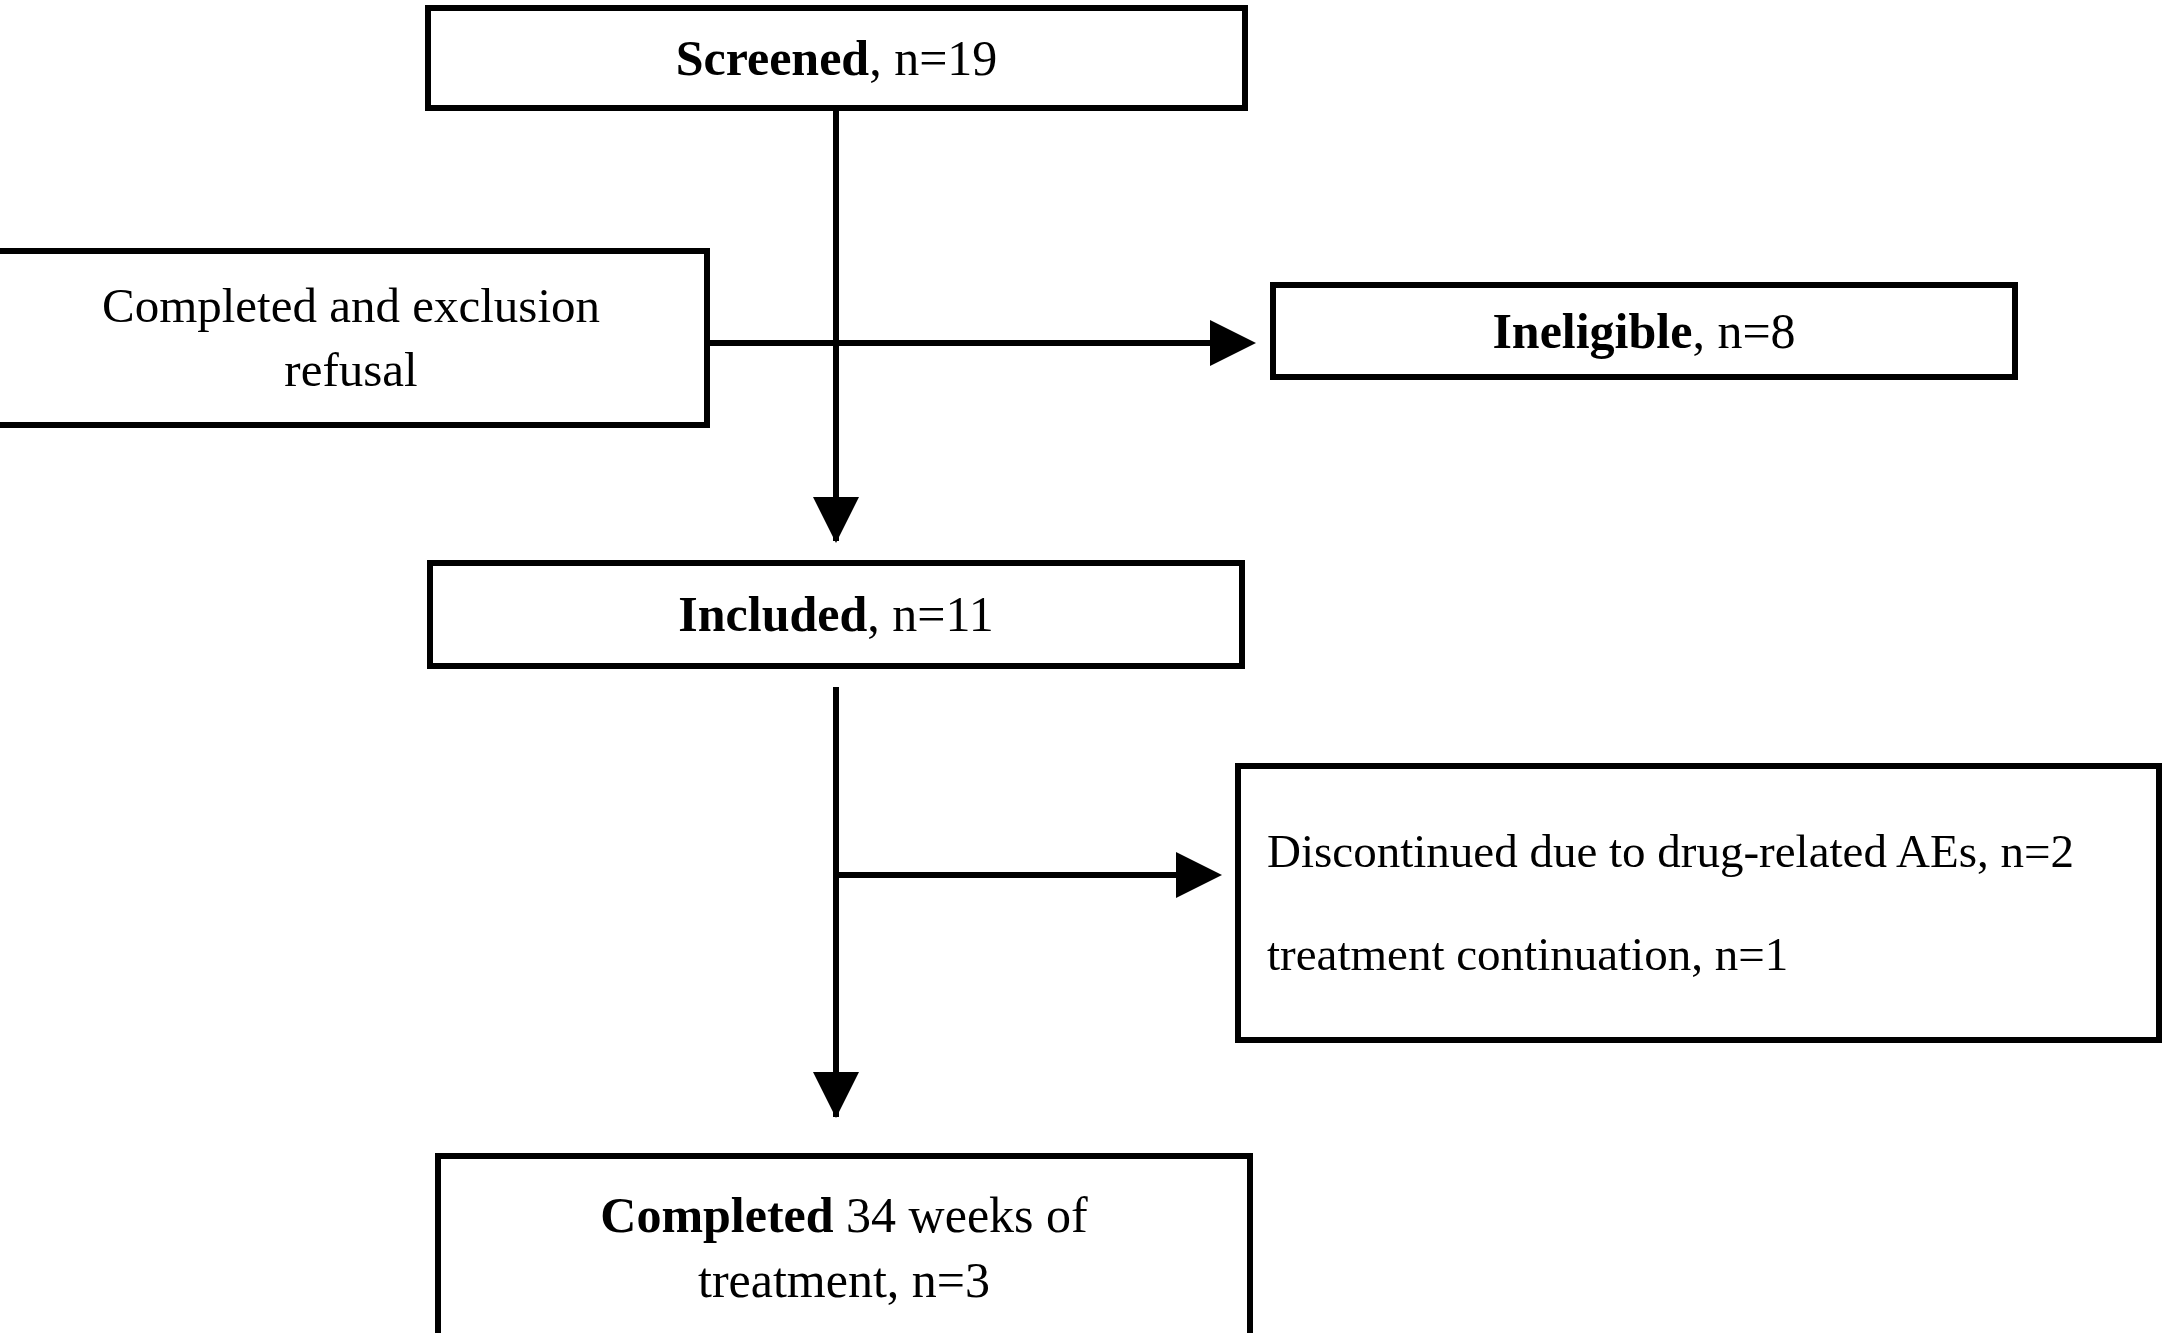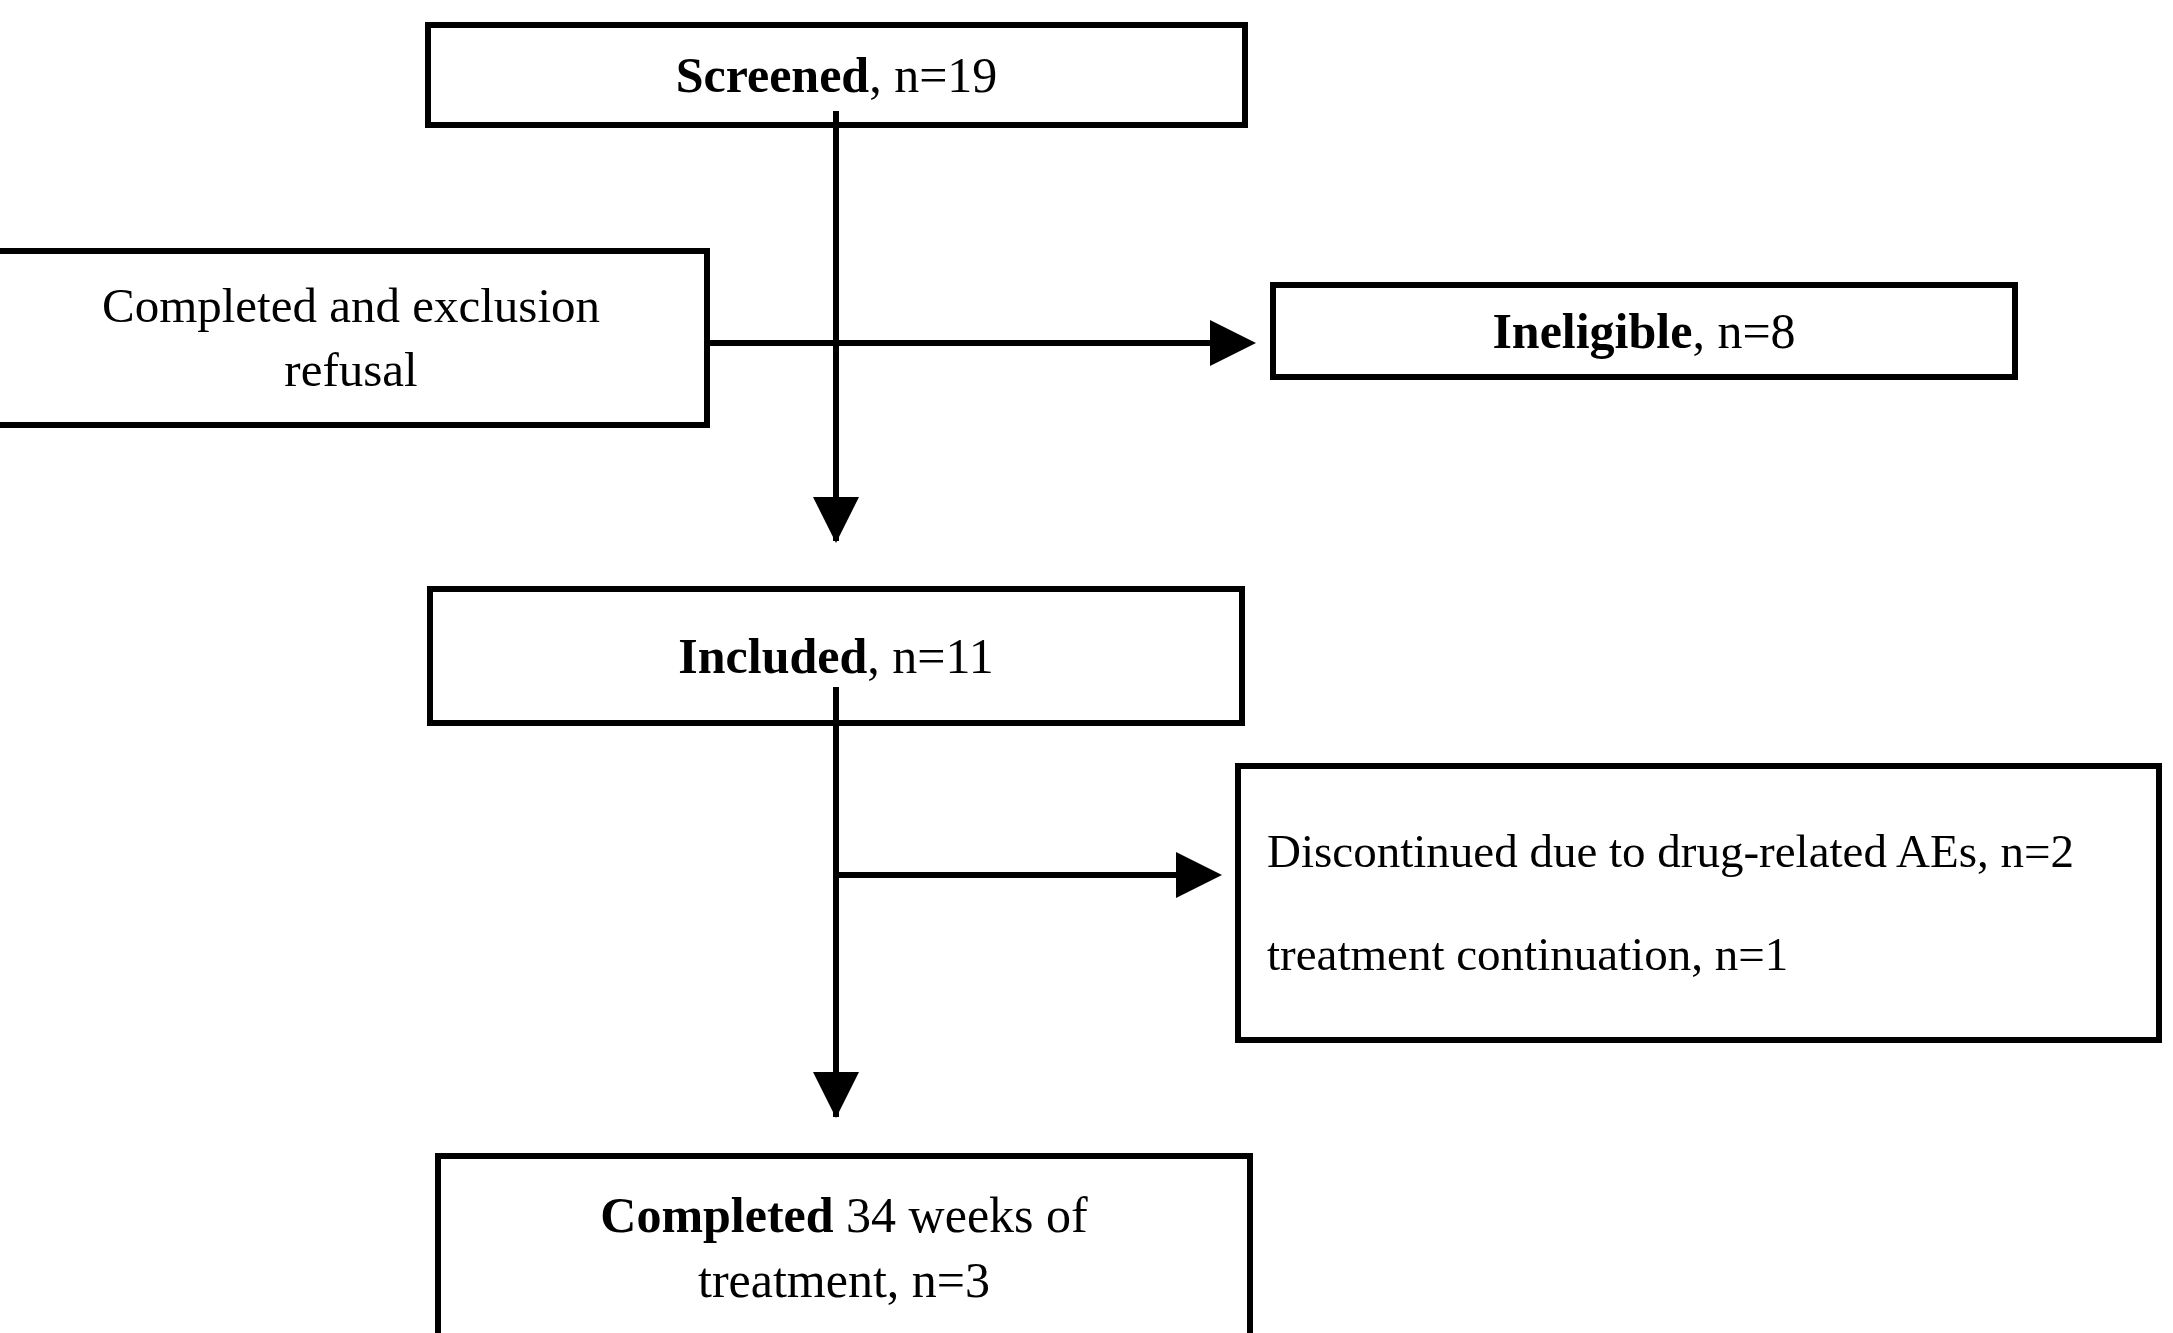--- a/index.html
+++ b/index.html
@@ -26,24 +26,24 @@
     justify-content: center;
     text-align: center;
     line-height: 1.30;
     font-size: 50px;
     padding: 0 14px;
   }
   .node .inner { width: 100%; }
   .bold { font-weight: bold; }
 
   
-  #node-screened      { left: 425px;  top: 22px;    width: 823px;  height: 106px; }
+  #node-screened      { left: 425px;  top: 5px;    width: 823px;  height: 106px; }
   #node-criteria      { left: -8px;   top: 248px;  width: 718px;  height: 180px; font-size: 49px; }
   #node-ineligible    { left: 1270px; top: 282px;  width: 748px;  height: 98px; }
-  #node-included      { left: 427px;  top: 586px;  width: 818px;  height: 140px; }
+  #node-included      { left: 427px;  top: 560px;  width: 818px;  height: 109px; }
   #node-discontinued  { left: 1235px; top: 763px;  width: 927px;  height: 280px;
                         justify-content: flex-start; text-align: left;
                         font-size: 47px; padding: 16px 26px; }
   #node-completed     { left: 435px;  top: 1153px; width: 818px;  height: 190px; }
 
   #node-discontinued .inner { line-height: 1.34; }
   .para-gap { height: 40px; }
 
   
   .vline {

